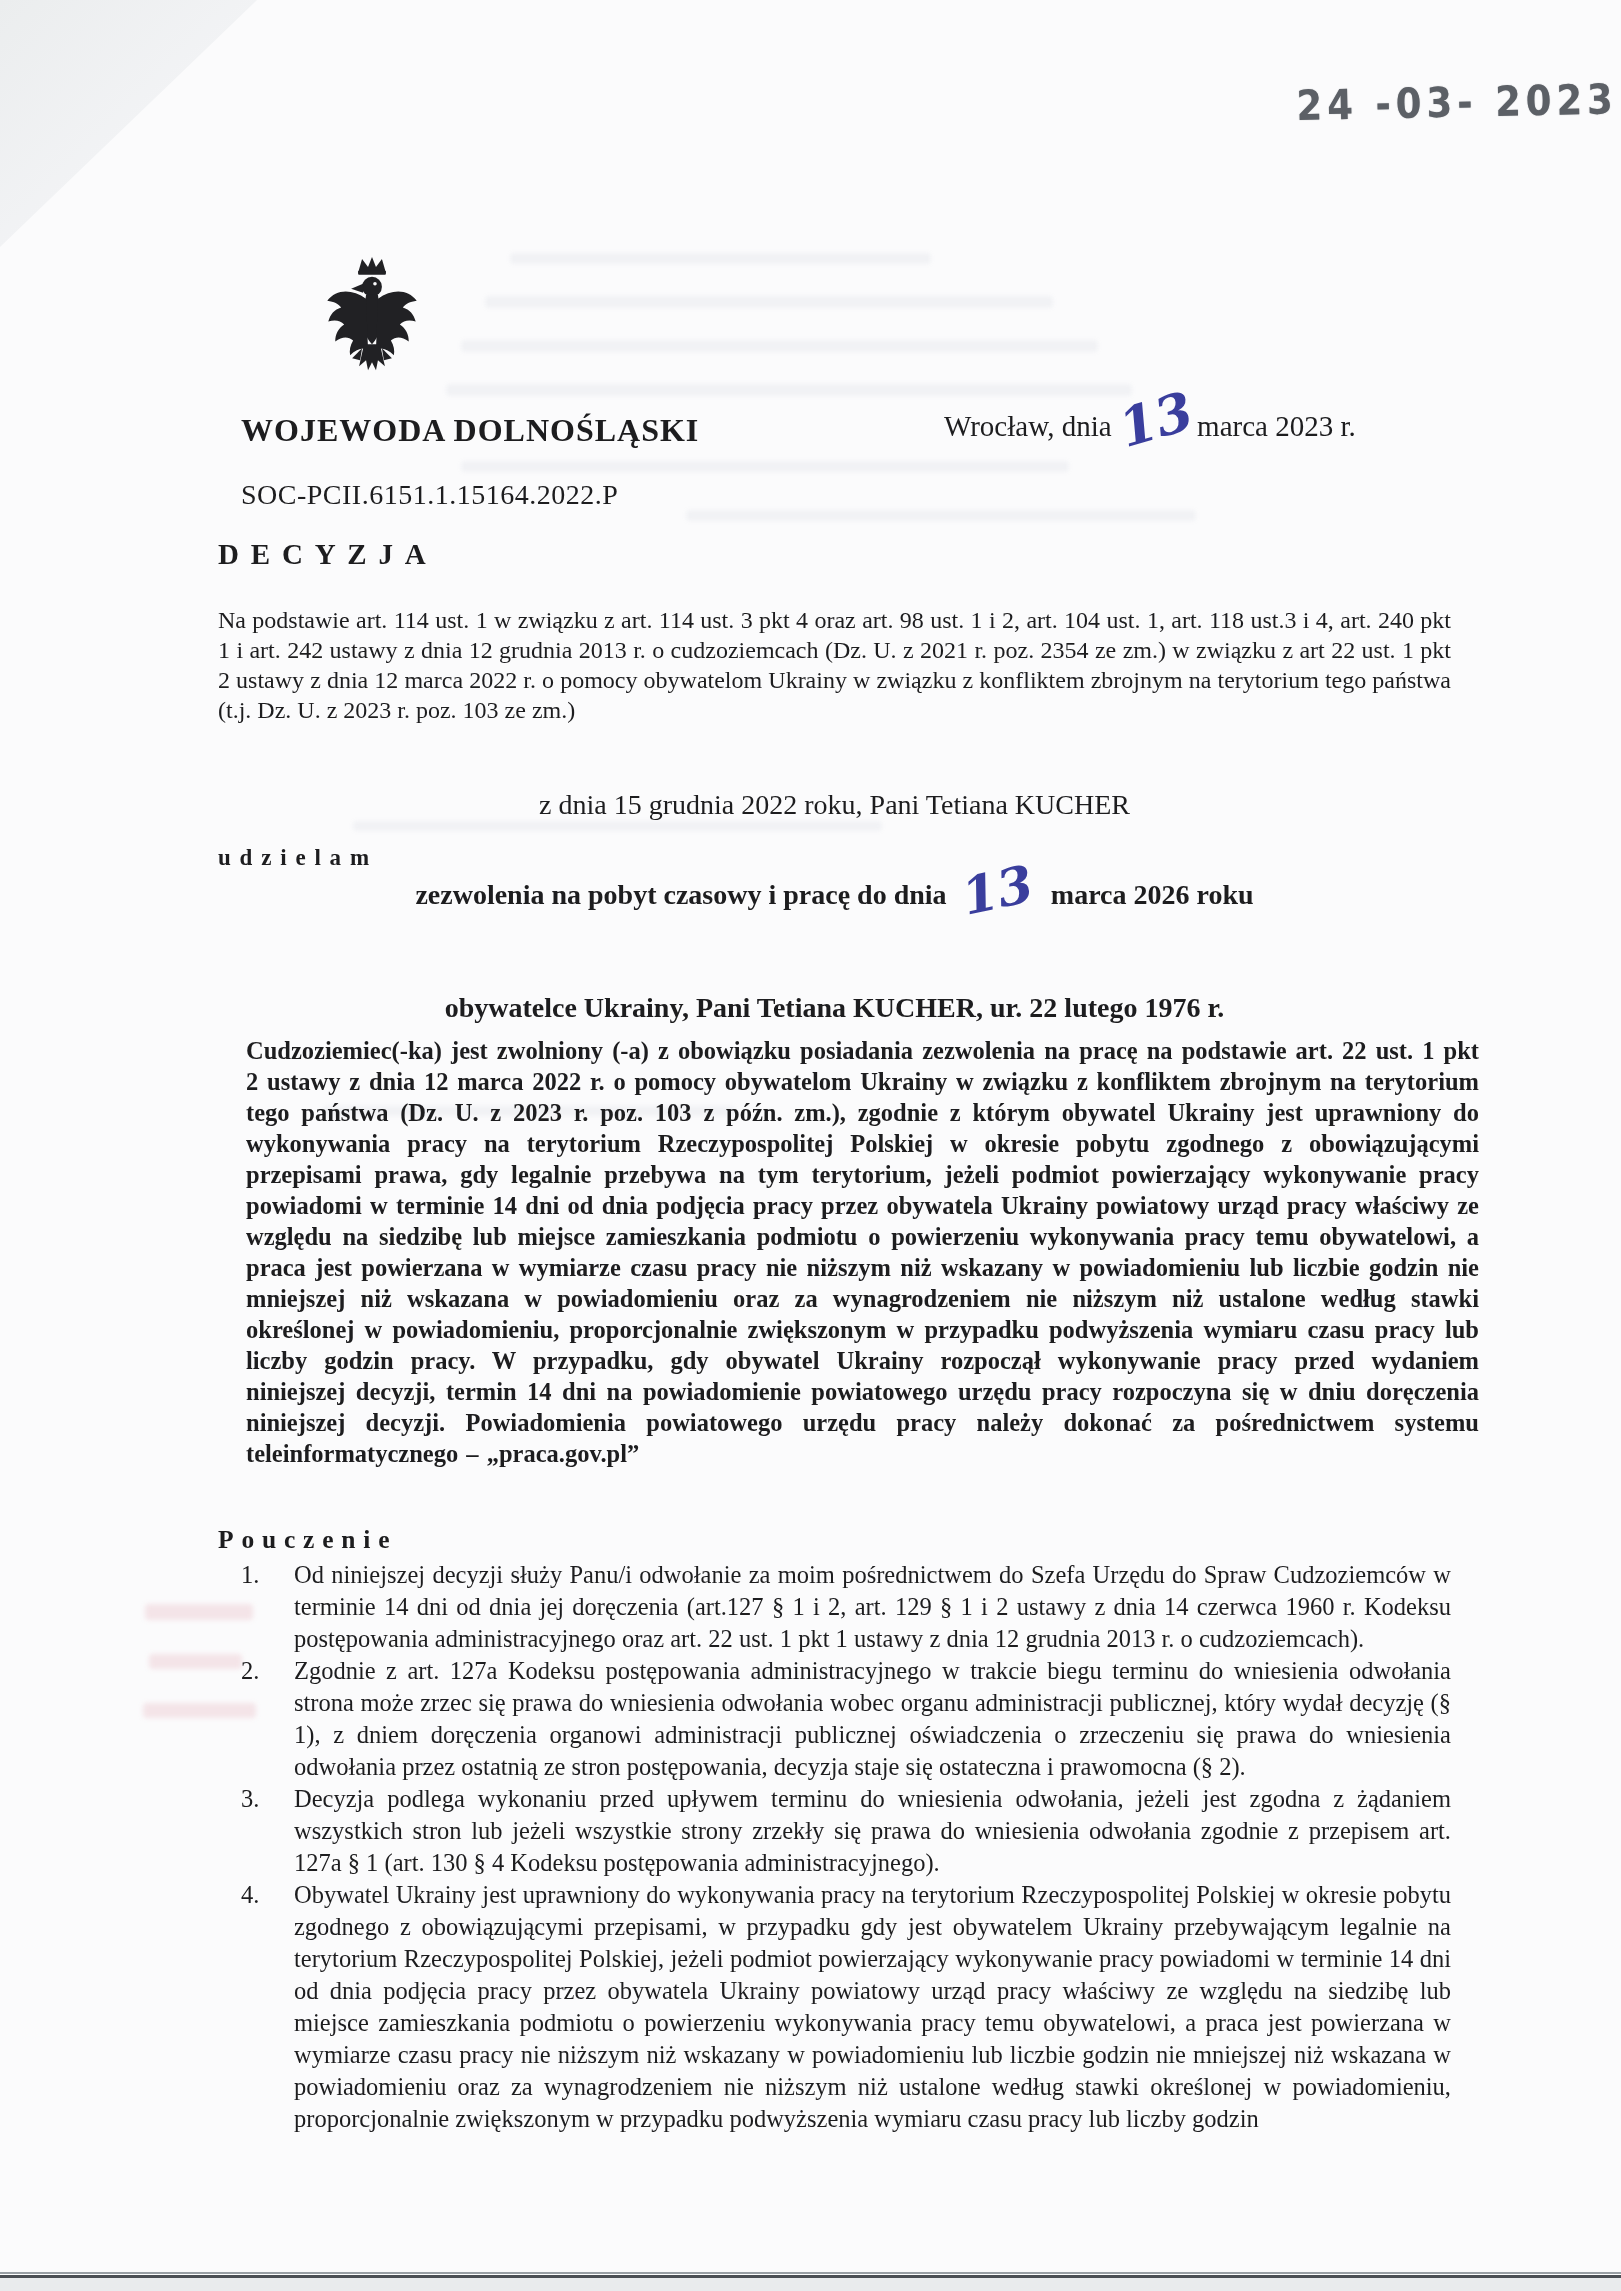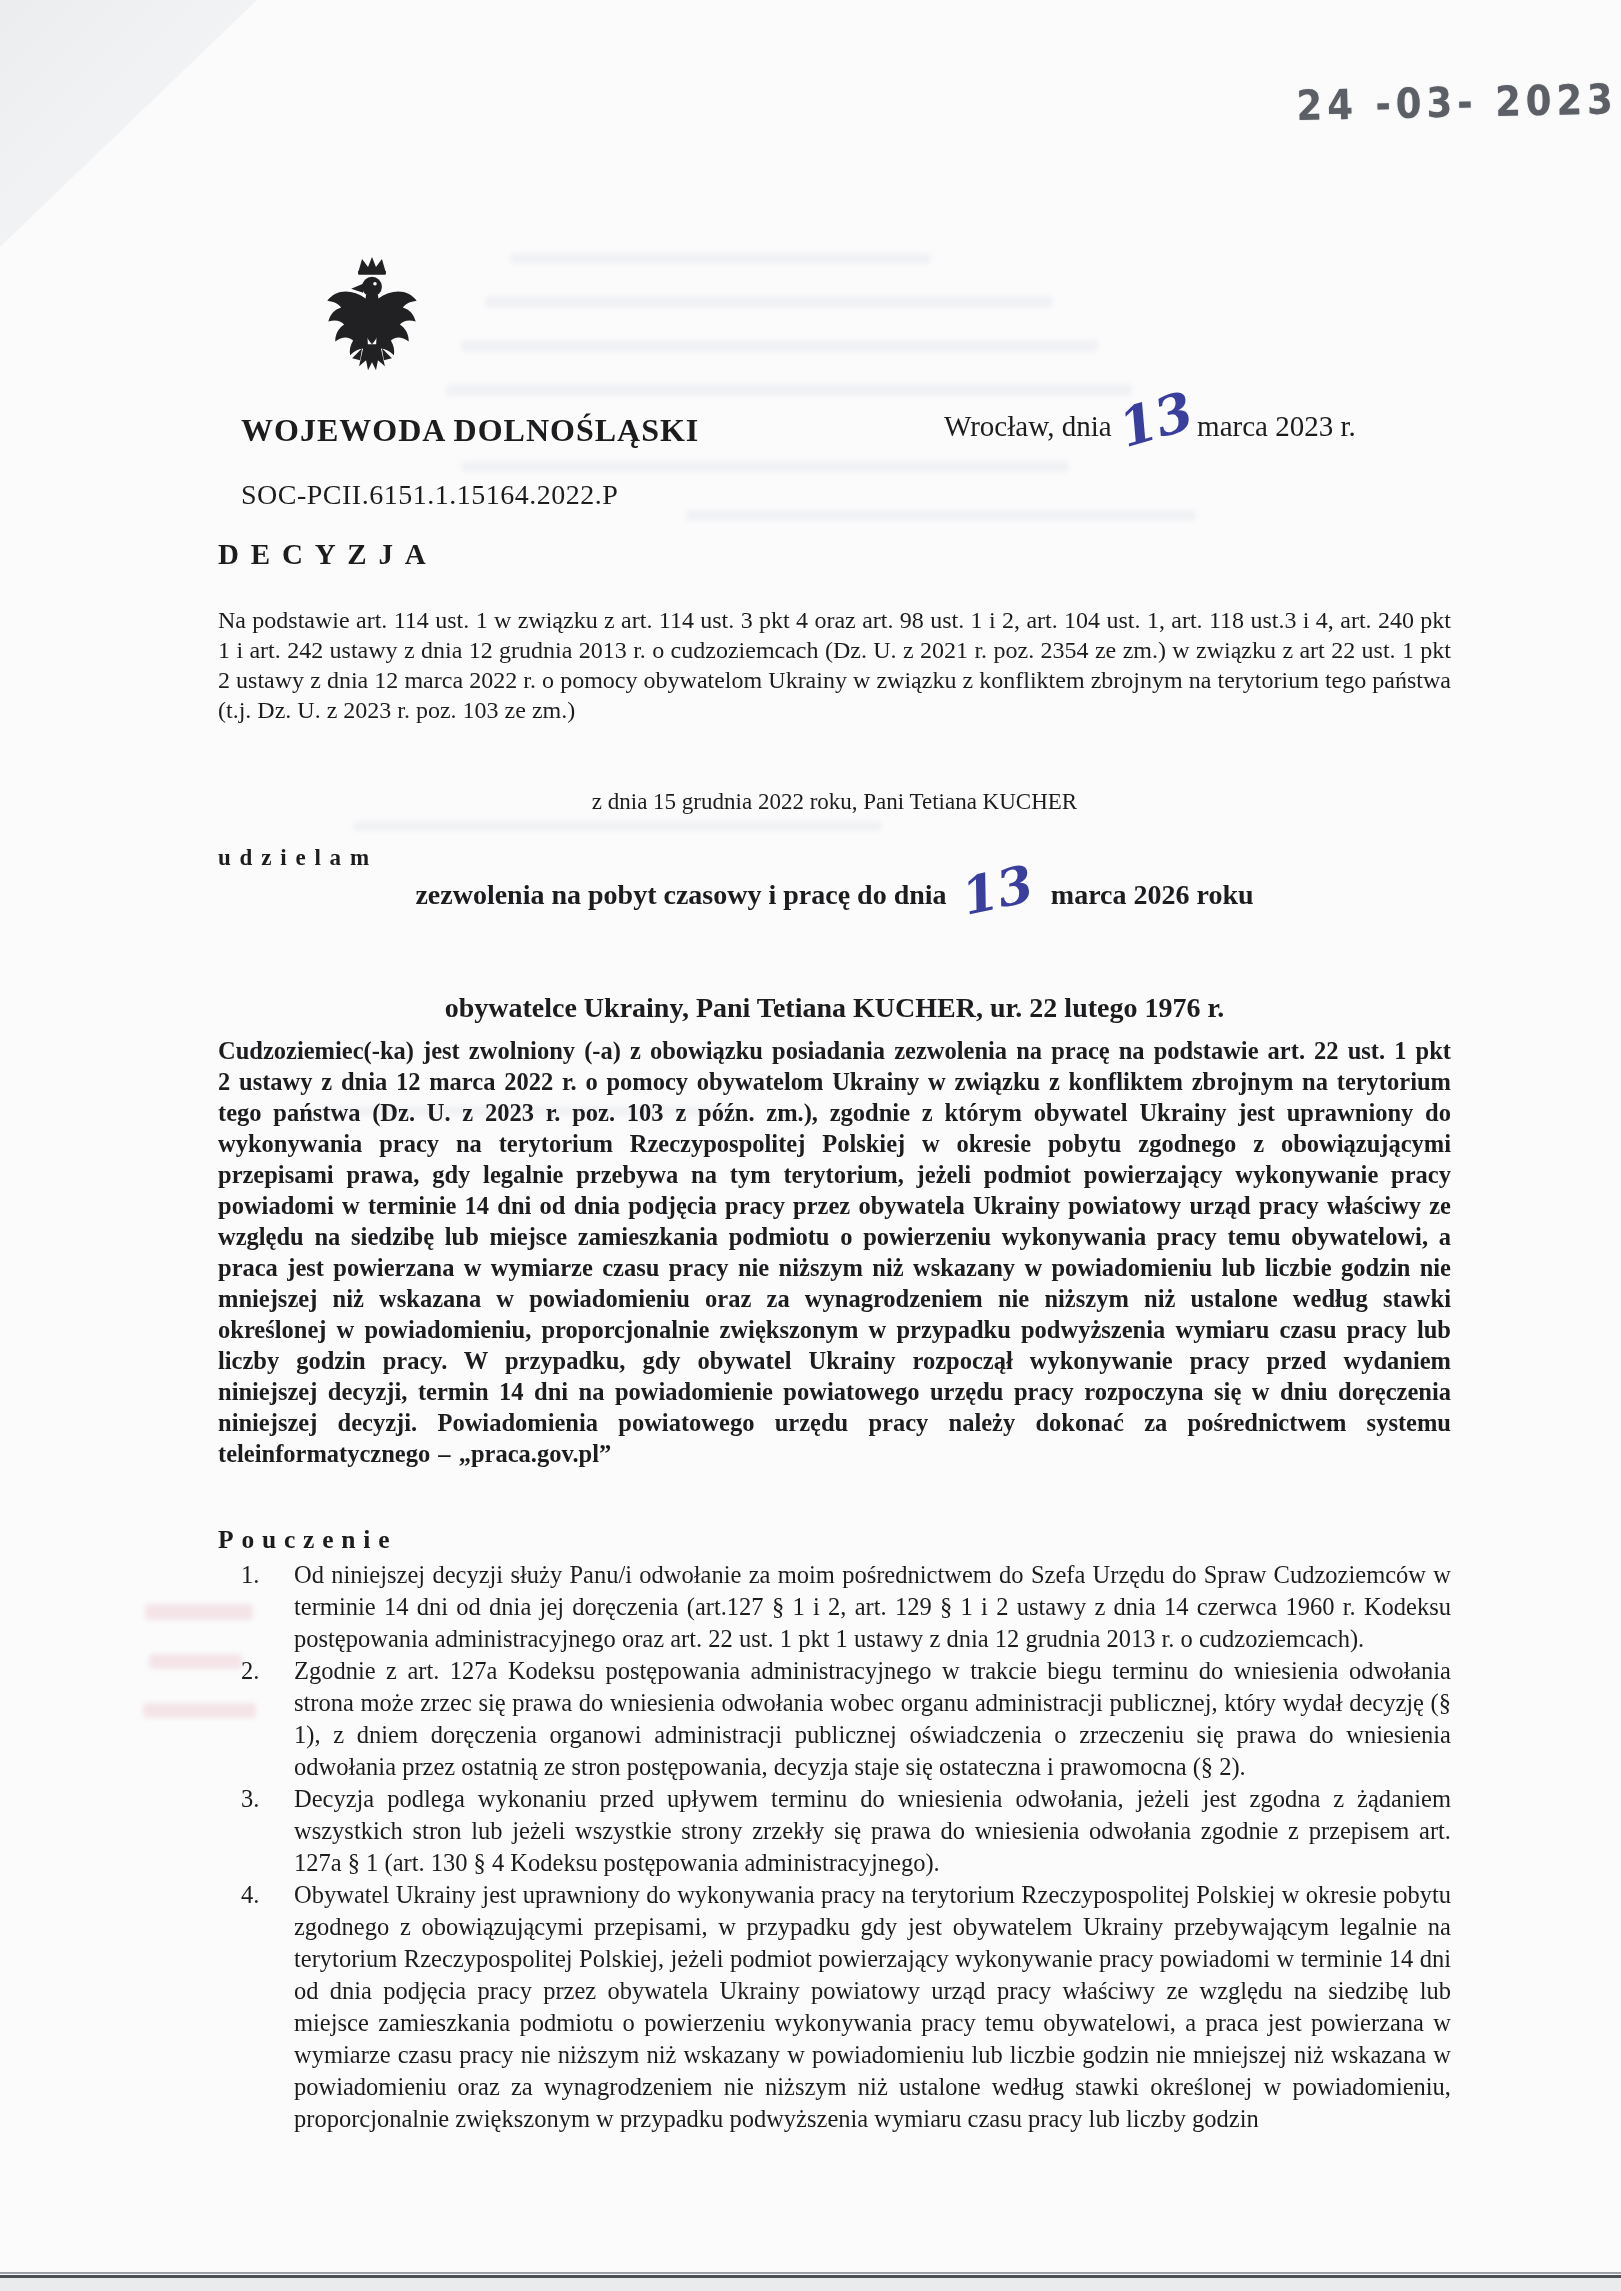--- a/index.html
+++ b/index.html
@@ -39,25 +39,25 @@
     font-family:"DejaVu Serif", serif;font-style:italic;font-weight:bold;
     color:#3a3e9d;display:inline-block;line-height:0;
   }
   .hw-a{font-size:53px;transform:rotate(-16deg);position:relative;top:2px;margin:0 3.9px 0 7.8px;}
   .hw-b{font-size:51px;transform:rotate(-12deg);position:relative;top:3.9px;margin:0 17.6px 0 15.7px;}
   .reference{position:absolute;left:241px;top:479px;font-size:28px;letter-spacing:0.5px;}
   .col{position:absolute;left:218px;width:1233px;}
   .title{top:538px;text-align:left;font-weight:bold;font-size:29px;letter-spacing:11.8px;}
   .legal-basis{top:605px;font-size:24px;line-height:30px;text-align:justify;}
   .after-review{top:754px;text-align:center;font-size:26.5px;letter-spacing:6.9px;word-spacing:13.7px;}
-  .application-line{top:789px;text-align:center;font-size:23px;font-family:Liberation Serif, serif;}
+  .application-line{top:789px;text-align:center;font-size:28px;font-family:Liberation Serif, serif;}
   .grant-word{top:845px;font-weight:bold;font-size:23px;letter-spacing:8.8px;}
   .grant-line{top:879px;text-align:center;font-weight:bold;font-size:28px;}
   .beneficiary{top:948px;text-align:center;font-weight:bold;font-size:28px;margin-top:44px;}
-  .exemption{top:1035px;font-weight:bold;font-size:24.5px;line-height:31px;text-align:justify;word-spacing:2px;}
+  .exemption{top:1035px;font-weight:bold;font-size:24.5px;line-height:31px;text-align:justify;word-spacing:2px;margin-left:28px;}
   .pouczenie-heading{top:1525px;text-align:left;font-weight:bold;font-size:25.5px;letter-spacing:7.8px;}
   .instructions{position:absolute;left:241px;top:1559px;width:1210px;font-size:24.5px;line-height:32px;}
   .instruction-item{display:flex;align-items:flex-start;}
   .item-number{flex:0 0 53px;width:53px;}
   .item-text{flex:1;text-align:justify;}
   
   .edge-a{position:absolute;left:0;top:2272px;width:100%;height:2px;background:#9aa0a5;}
   .edge-b{position:absolute;left:0;top:2274px;width:100%;height:1px;background:#ffffff;}
   .edge-c{position:absolute;left:0;top:2275px;width:100%;height:2.9px;background:#4b4f54;}
   .edge-d{position:absolute;left:0;top:2278px;width:100%;height:13.7px;background:#e9ebed;}

